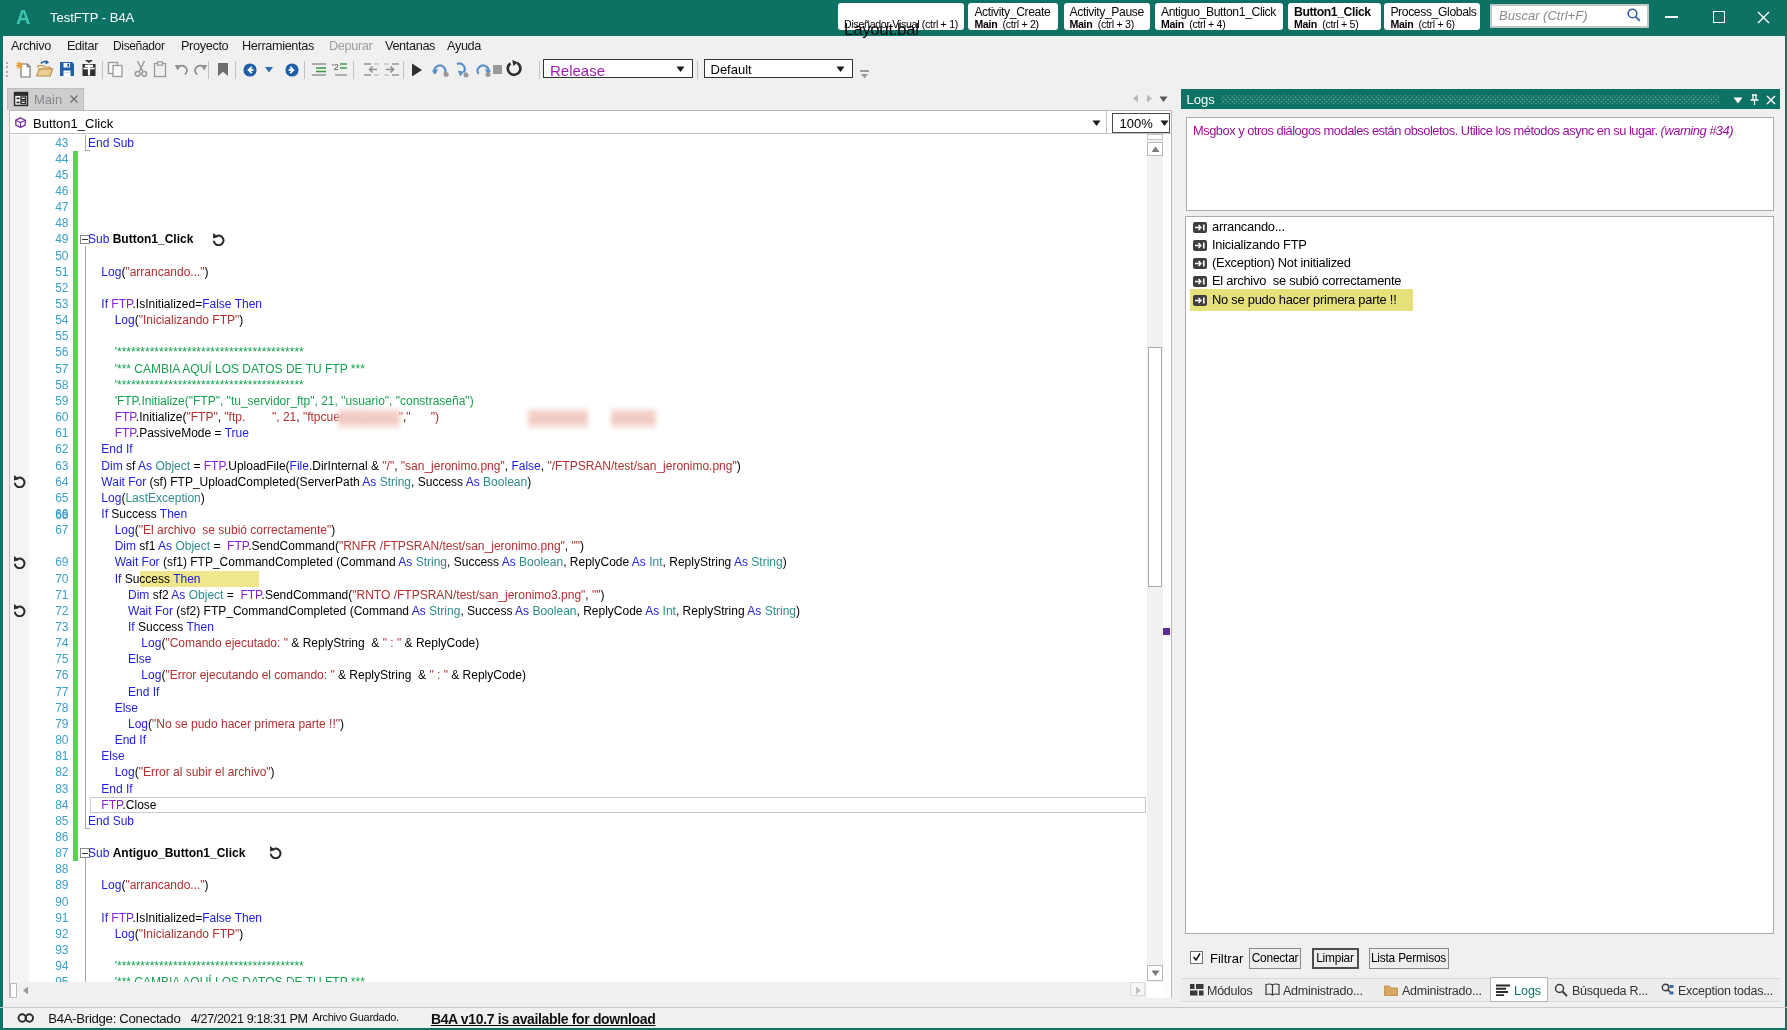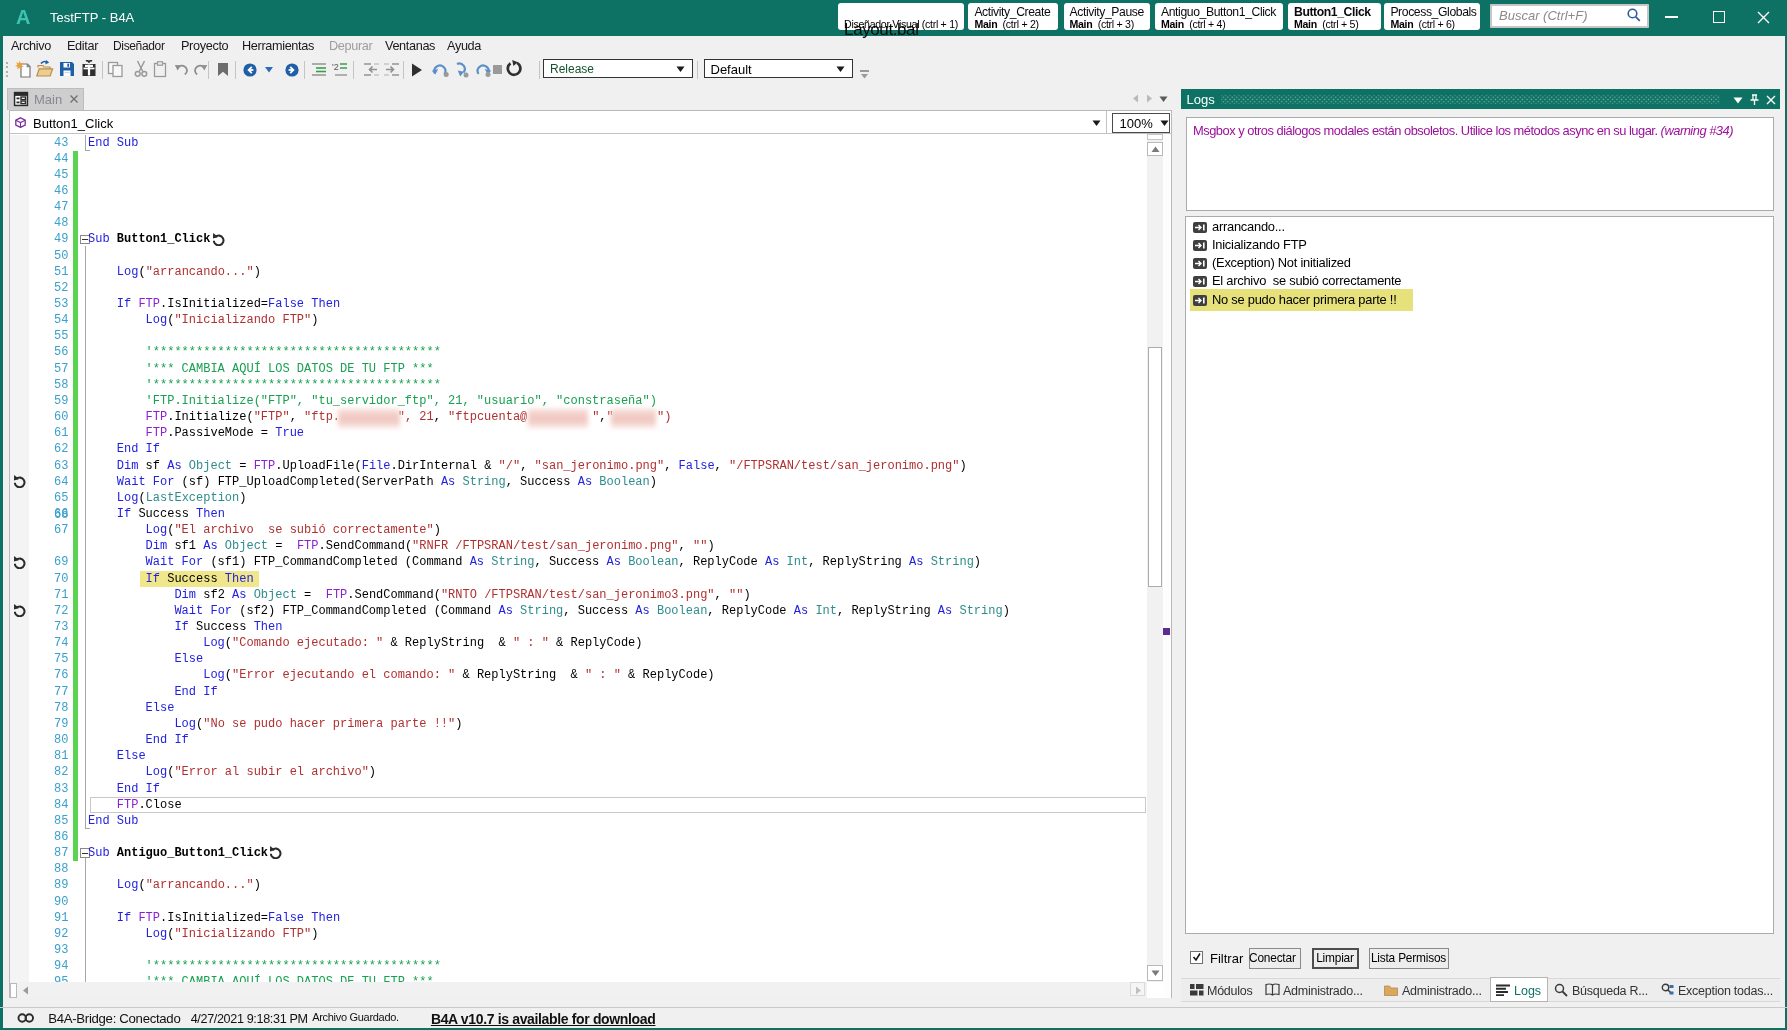--- a/index.html
+++ b/index.html
@@ -1,19 +1,19 @@
 <!DOCTYPE html>
 <html><head><meta charset="utf-8"><style>
 *{margin:0;padding:0;box-sizing:border-box}
 html,body{width:1787px;height:1030px;overflow:hidden}
 body{font-family:"Liberation Sans",sans-serif;background:#f0f0f0;position:relative}
 .ab{position:absolute}
 .k{color:#2121df}.t{color:#2e8c8c}.s{color:#b03030}.c{color:#18a050}.p{color:#8a1fd3}.b{font-weight:bold;color:#000}
-.cl{position:absolute;left:88px;white-space:pre;font-family:Liberation Mono, monospace;font-size:12px;line-height:16.15px;height:16.15px;color:#000}
-.ln{position:absolute;left:30px;width:38.5px;text-align:right;font-family:Liberation Mono, monospace;font-size:12px;line-height:16.15px;height:16.15px;color:#3aa0cd}
+.cl{position:absolute;left:88px;white-space:pre;font-family:Liberation Sans, sans-serif;font-size:12px;line-height:16.15px;height:16.15px;color:#000}
+.ln{position:absolute;left:30px;width:38.5px;text-align:right;font-family:Liberation Sans, sans-serif;font-size:12px;line-height:16.15px;height:16.15px;color:#3aa0cd}
 .lgt{position:absolute;font-size:12.9px;line-height:18px;color:#000;white-space:pre;letter-spacing:-0.25px}
 </style></head><body>
 
 <div class="ab" style="left:0;top:0;width:2.5px;height:1030px;background:#0d7164"></div>
 <div class="ab" style="left:1784.5px;top:0;width:2.5px;height:1030px;background:#0d7164"></div>
 <div class="ab" style="left:0;top:1027.5px;width:1787px;height:2.5px;background:#0d7164"></div>
 <div class="ab" style="left:0;top:0;width:1787px;height:36px;background:#0d7164"></div>
 <div class="ab" style="left:16px;top:6px;font-size:20px;font-weight:bold;color:#3fc3b1">A</div>
 <div class="ab" style="left:50px;top:10px;font-size:13px;color:#fff">TestFTP - B4A</div>
 <div class="ab" style="left:838.1px;top:2.8px;width:125.8px;height:27.6px;background:#fff;border-radius:3px;"></div>
@@ -174,21 +174,21 @@
     </g>
     <circle cx="15" cy="13.6" r="2.5" fill="#9a9a9a"></circle>
   </svg>
 <div class="ab" style="left:493px;top:65px;width:9px;height:9px;background:#9a9a9a"></div>
 <svg class="ab" style="left:504px;top:60px" width="19" height="19" viewBox="0 0 19 19">
     <path d="M6.5,3.3 a6.3,6.3 0 1 0 6.5,-0.4" fill="none" stroke="#2f2f2f" stroke-width="2.7"></path>
     <path d="M8.2,0 l5.6,2.2 -4.4,3.9z" fill="#2f2f2f"></path>
   </svg>
 <div class="ab" style="left:539.3px;top:61px;width:1px;height:18px;background:#c4c4c4"></div>
 <div class="ab" style="left:543px;top:58.5px;width:150px;height:19.5px;background:#fff;border:1px solid #333"></div>
-<div class="ab" style="left:550px;top:61.5px;font-size:12px;color:#14532d">Release</div>
+<div class="ab" style="left:550px;top:61.5px;font-size:15px;color:#a21caf">Release</div>
 <svg class="ab" style="left:676px;top:66px" width="9" height="7" viewBox="0 0 9 7">
     <path d="M0.5,0.5 h8 l-4,5.5z" fill="#1a1a1a"></path>
   </svg>
 <div class="ab" style="left:696.7px;top:61px;width:1px;height:18px;background:#c4c4c4"></div>
 <div class="ab" style="left:703.5px;top:58.5px;width:149.5px;height:19.5px;background:#fff;border:1px solid #333"></div>
 <div class="ab" style="left:710.5px;top:61.5px;font-size:13px;color:#000">Default</div>
 <svg class="ab" style="left:836.0px;top:66px" width="9" height="7" viewBox="0 0 9 7">
     <path d="M0.5,0.5 h8 l-4,5.5z" fill="#1a1a1a"></path>
   </svg>
 <div class="ab" style="left:860px;top:70px;width:9px;height:1.5px;background:#9a9a9a"></div>
@@ -442,21 +442,21 @@
     <path d="M2,5.5 h6 m-2.5,-2.5 l2.5,2.5 -2.5,2.5" stroke="#fff" stroke-width="1.4" fill="none"></path>
     <rect x="10" y="2.5" width="1.6" height="6" fill="#fff"></rect>
   </svg>
 <div class="lgt" style="left:1212px;top:291px">No se pudo hacer primera parte !!</div>
 <div class="ab" style="left:1190px;top:950.5px;width:13px;height:13px;background:#fff;border:1px solid #707070"></div>
 <svg class="ab" style="left:1191.5px;top:952px" width="10" height="10" viewBox="0 0 10 10">
     <path d="M1.5,5 l2.5,3 4,-6.5" stroke="#111" stroke-width="1.5" fill="none"></path>
   </svg>
 <div class="ab" style="left:1210px;top:951px;font-size:13px;color:#000">Filtrar</div>
 <div class="ab" style="left:1249px;top:948px;width:52px;height:20.5px;background:#ededed;border:1px solid #8a8a8a"></div>
-<div class="ab" style="left:1249px;top:951px;width:40px;text-align:center;font-size:11.9px;color:#000;white-space:nowrap;letter-spacing:-0.2px">Conectar</div>
+<div class="ab" style="left:1249px;top:951px;width:52px;text-align:center;font-size:11.9px;color:#000;white-space:nowrap;letter-spacing:-0.2px">Conectar</div>
 <div class="ab" style="left:1311.5px;top:948px;width:47px;height:20.5px;background:#ededed;border:2px solid #4d4d4d"></div>
 <div class="ab" style="left:1311.5px;top:951px;width:47px;text-align:center;font-size:11.9px;color:#000;white-space:nowrap;letter-spacing:-0.2px">Limpiar</div>
 <div class="ab" style="left:1368.5px;top:948px;width:80px;height:20.5px;background:#ededed;border:1px solid #8a8a8a"></div>
 <div class="ab" style="left:1368.5px;top:951px;width:80px;text-align:center;font-size:11.9px;color:#000;white-space:nowrap;letter-spacing:-0.2px">Lista Permisos</div>
 <div class="ab" style="left:1181.3px;top:977.5px;width:598.4px;height:24px;background:#ededed;border-top:1px solid #d8d8d8;border-bottom:1px solid #d8d8d8"></div>
 <div class="ab" style="left:1489.5px;top:977px;width:58.5px;height:24.5px;background:#fff;border:1px solid #b5b5b5"></div>
 <svg class="ab" style="left:1190px;top:984px" width="14" height="13" viewBox="0 0 14 13">
     <rect x="0" y="0" width="4.5" height="5" fill="#3a3a3a"></rect>
     <rect x="6" y="0" width="7.5" height="5" fill="#3a3a3a"></rect>
     <rect x="0" y="6.5" width="7.5" height="5" fill="#3a3a3a"></rect>

